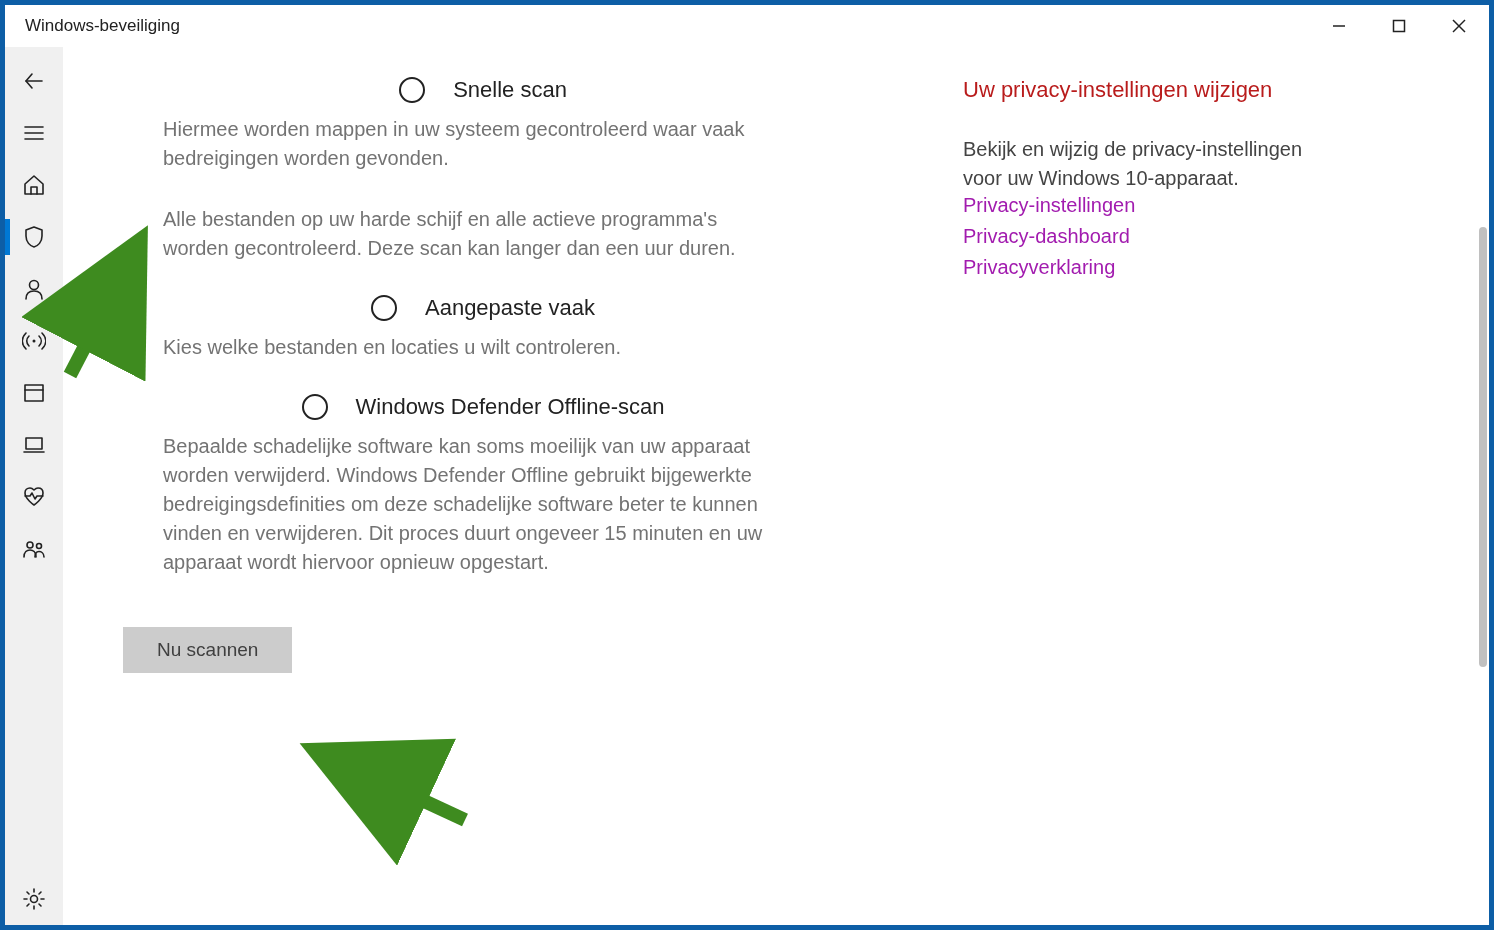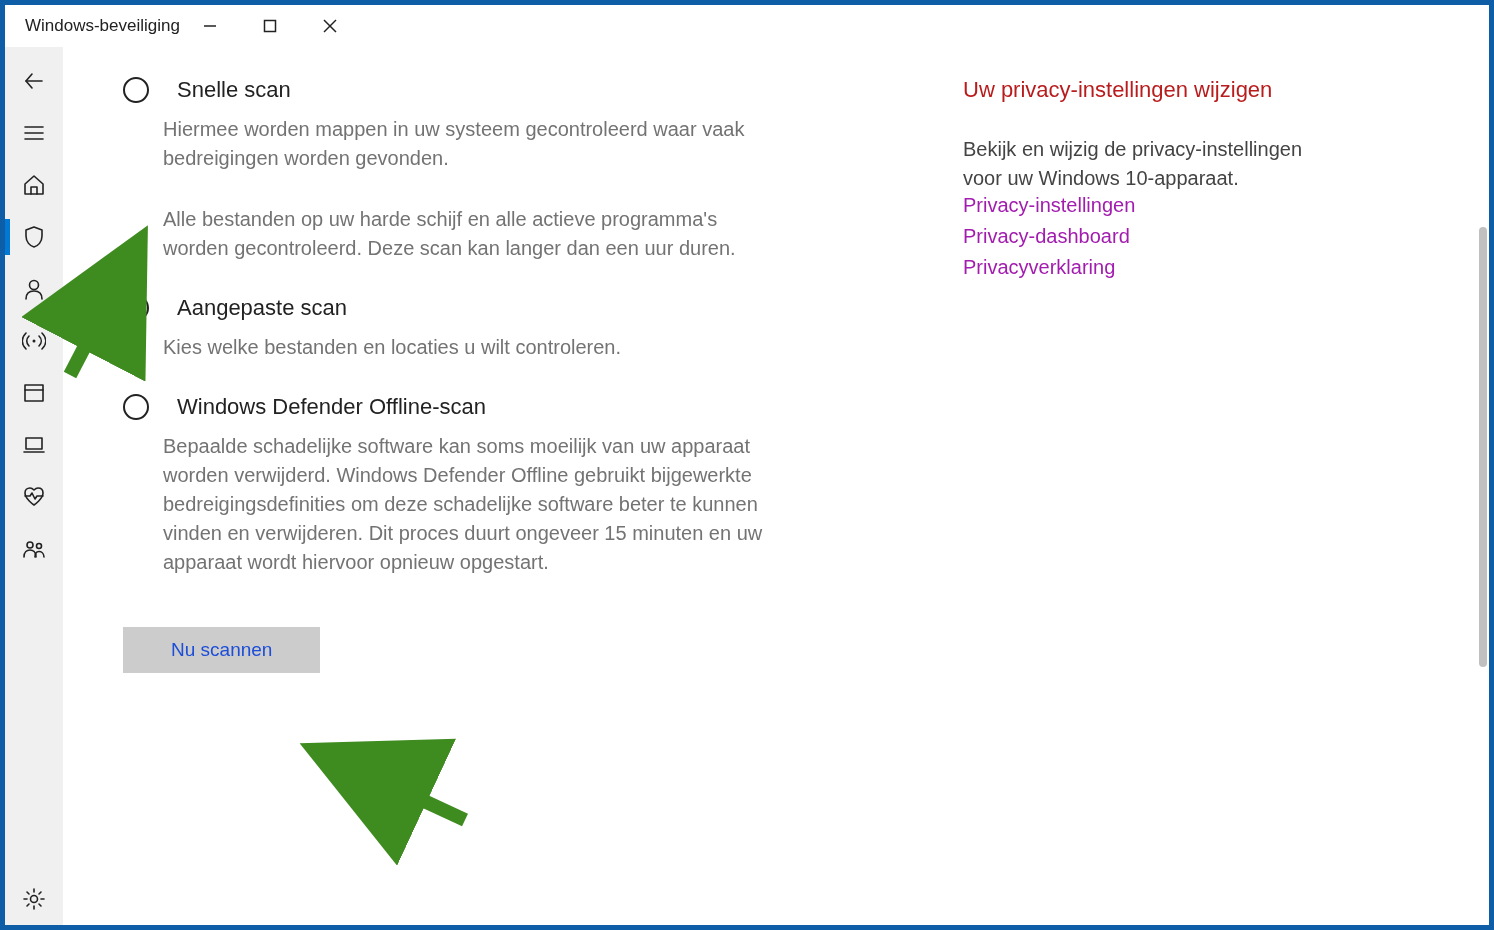--- a/index.html
+++ b/index.html
@@ -9,20 +9,21 @@
     width: 1494px;
     height: 930px;
     overflow: hidden;
     position: relative;
     border: 5px solid #0d5ea6;
   }
   .titlebar {
     height: 42px;
     display: flex;
     align-items: center;
+    justify-content: space-between;
     padding-left: 20px;
     background: #fff;
   }
   .titlebar-title {
     font-size: 17px;
     color: #222;
   }
   .window-controls {
     display: flex;
     height: 100%;
@@ -93,20 +94,21 @@
   }
   .radio-item {
     margin-bottom: 32px;
   }
   .radio-header {
     display: flex;
     align-items: center;
     gap: 28px;
     margin-bottom: 12px;
     cursor: pointer;
+    justify-content: center;
   }
   .radio-circle {
     width: 26px;
     height: 26px;
     border: 2.5px solid #222;
     border-radius: 50%;
     display: flex;
     align-items: center;
     justify-content: center;
     flex-shrink: 0;
@@ -127,25 +129,25 @@
   }
   .radio-desc {
     font-size: 20px;
     color: #737373;
     line-height: 1.45;
     padding-left: 40px;
     max-width: 660px;
   }
   .scan-button {
     margin-top: 18px;
-    padding: 12px 48px;
+    padding: 12px 34px;
     background: #cccccc;
     border: none;
     font-size: 19px;
-    color: #1d4ed8;
+    color: #404040;
     cursor: pointer;
     font-family: inherit;
   }
   .right-panel {
     margin-left: 120px;
     width: 340px;
   }
   .right-title {
     font-size: 22px;
     color: #b91c1c;
@@ -301,21 +303,21 @@
         <div class="radio-desc">Hiermee worden mappen in uw systeem gecontroleerd waar vaak bedreigingen worden gevonden.</div>
       </div>
 
       <div class="radio-item">
         <div class="radio-desc">Alle bestanden op uw harde schijf en alle actieve programma's worden gecontroleerd. Deze scan kan langer dan een uur duren.</div>
       </div>
 
       <div class="radio-item">
         <div class="radio-header">
           <div class="radio-circle"></div>
-          <div class="radio-label">Aangepaste scan</div>
+          <div class="radio-label">Aangepaste vaak</div>
         </div>
         <div class="radio-desc">Kies welke bestanden en locaties u wilt controleren.</div>
       </div>
 
       <div class="radio-item">
         <div class="radio-header">
           <div class="radio-circle"></div>
           <div class="radio-label">Windows Defender Offline-scan</div>
         </div>
         <div class="radio-desc">Bepaalde schadelijke software kan soms moeilijk van uw apparaat worden verwijderd. Windows Defender Offline gebruikt bijgewerkte bedreigingsdefinities om deze schadelijke software beter te kunnen vinden en verwijderen. Dit proces duurt ongeveer 15 minuten en uw apparaat wordt hiervoor opnieuw opgestart.</div>

